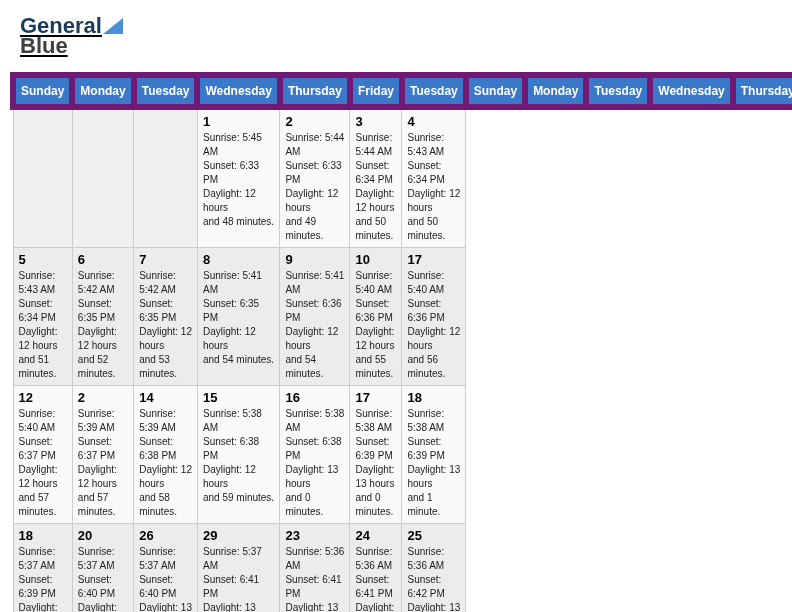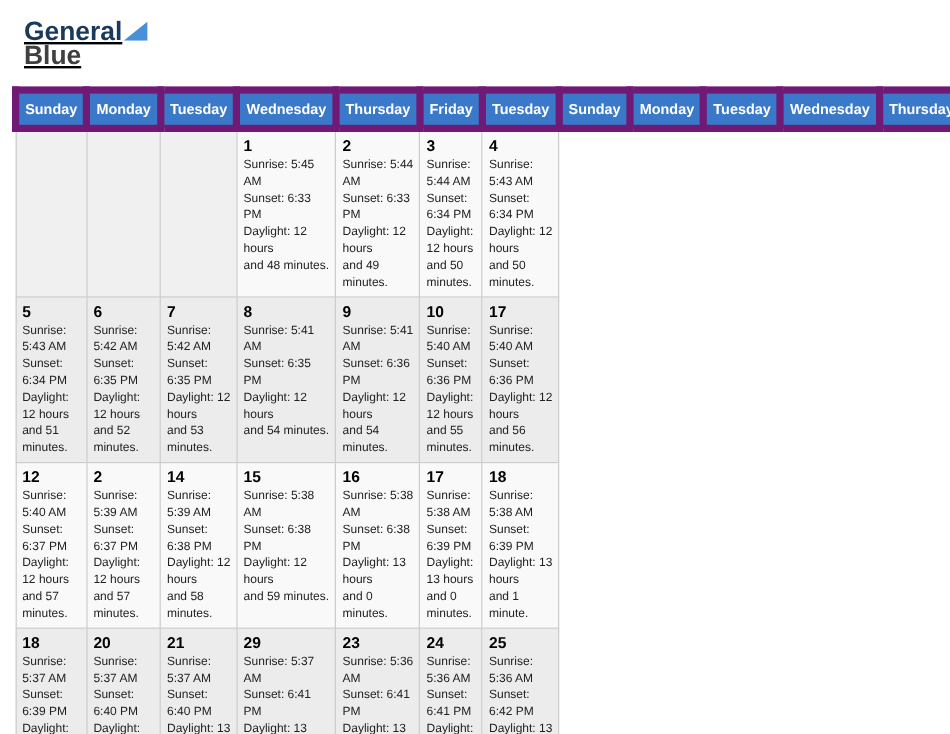--- a/index.html
+++ b/index.html
@@ -212,21 +212,21 @@
       <tr>
         <td>
           <span class="day-number">18</span>
           <div class="day-info">Sunrise: 5:37 AM<br>Sunset: 6:39 PM<br>Daylight: 13 hours<br>and 2 minutes.</div>
         </td>
         <td>
           <span class="day-number">20</span>
           <div class="day-info">Sunrise: 5:37 AM<br>Sunset: 6:40 PM<br>Daylight: 13 hours<br>and 2 minutes.</div>
         </td>
         <td>
-          <span class="day-number">21</span>
+          <span class="day-number">26</span>
           <div class="day-info">Sunrise: 5:37 AM<br>Sunset: 6:40 PM<br>Daylight: 13 hours<br>and 3 minutes.</div>
         </td>
         <td>
           <span class="day-number">29</span>
           <div class="day-info">Sunrise: 5:37 AM<br>Sunset: 6:41 PM<br>Daylight: 13 hours<br>and 3 minutes.</div>
         </td>
         <td>
           <span class="day-number">23</span>
           <div class="day-info">Sunrise: 5:36 AM<br>Sunset: 6:41 PM<br>Daylight: 13 hours<br>and 4 minutes.</div>
         </td>

